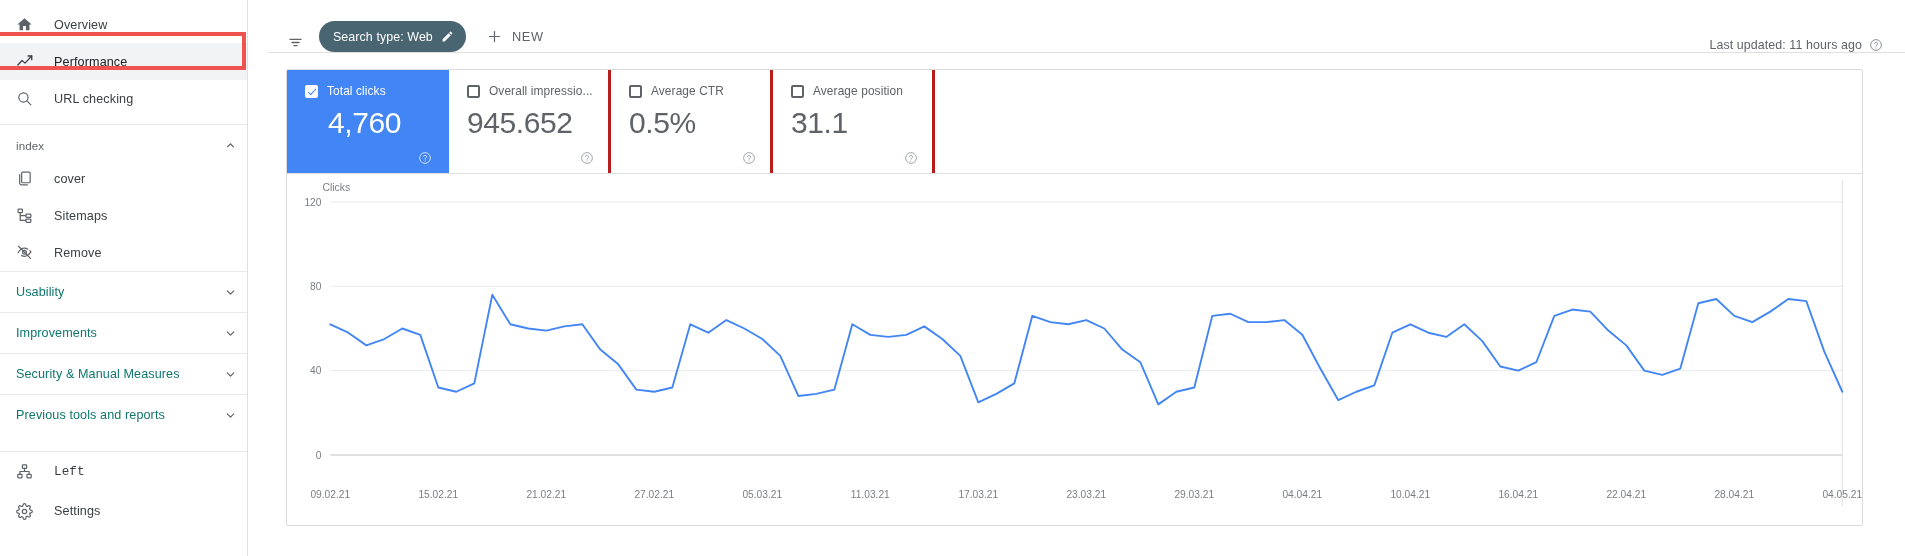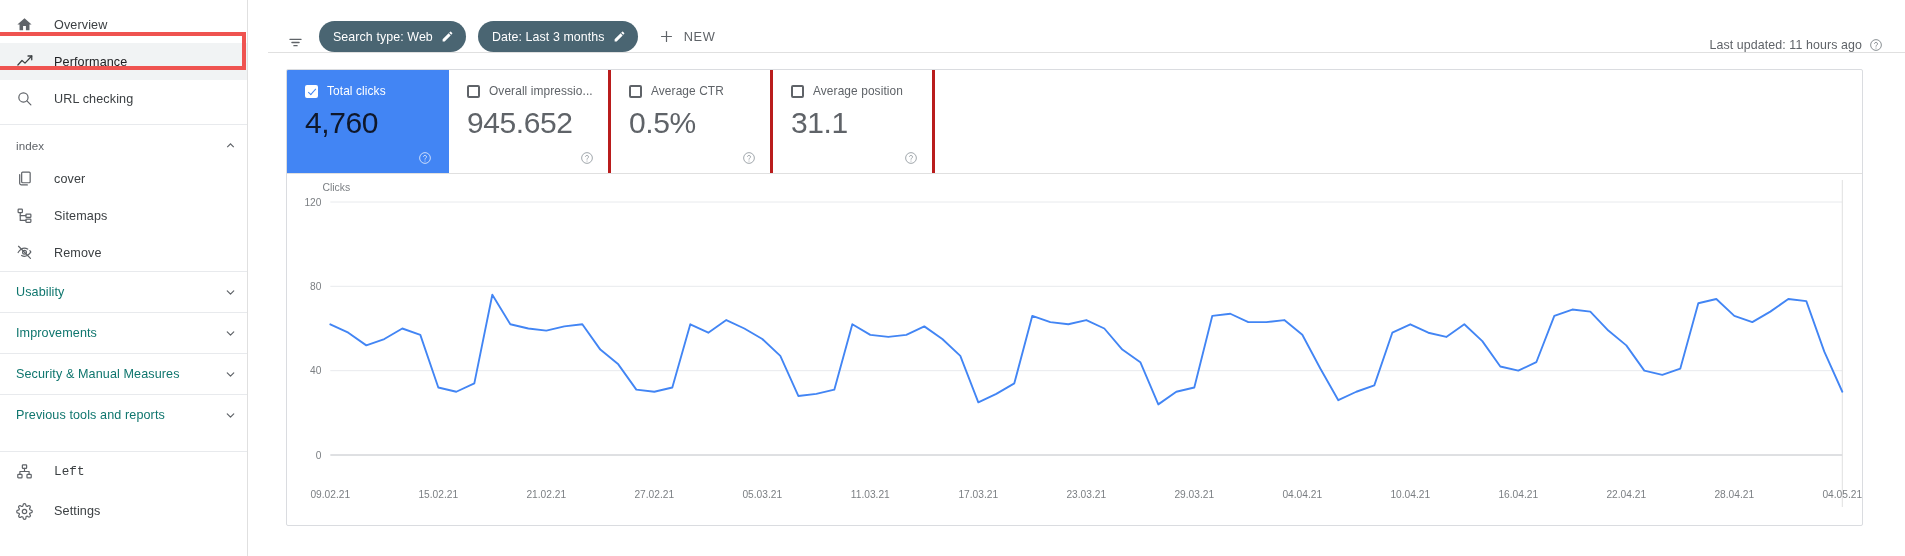--- a/index.html
+++ b/index.html
@@ -195,21 +195,21 @@
   }
   .metric.active .m-label { color:#fff; }
   .m-value {
     font-size: 30px;
     color: #5f6368;
     margin-top: 6px;
     letter-spacing: -.4px;
     font-weight: 400;
     line-height: 38px;
   }
-  .metric.active .m-value { color:#0f172a; }
+  .metric.active .m-value { color:#ffffff;margin-left:23px; }
   .m-help {
     position: absolute;
     right: 14px; bottom: 8px;
     color: #9aa0a6;
     display:flex;
   }
   .metric.active .m-help { color:#d6e4fd; }
 
   
   .chartwrap { position:relative; height: 352px; }
@@ -378,28 +378,20 @@
 
       <div class="chip">
         <span>Search type: Web</span>
         <span class="pencil">
           <svg width="13" height="13" viewBox="0 0 24 24" fill="currentColor">
               <path d="M3 17.25V21h3.75L17.81 9.94l-3.75-3.75L3 17.25zM20.71 7.04a1 1 0 000-1.41l-2.34-2.34a1 1 0 00-1.41 0l-1.83 1.83 3.75 3.75 1.83-1.83z"></path>
             </svg>
         </span>
       </div>
 
-      <div class="chip">
-        <span>Date: Last 3 months</span>
-        <span class="pencil">
-          <svg width="13" height="13" viewBox="0 0 24 24" fill="currentColor">
-              <path d="M3 17.25V21h3.75L17.81 9.94l-3.75-3.75L3 17.25zM20.71 7.04a1 1 0 000-1.41l-2.34-2.34a1 1 0 00-1.41 0l-1.83 1.83 3.75 3.75 1.83-1.83z"></path>
-            </svg>
-        </span>
-      </div>
 
       <div class="newbtn">
         <span class="plus">
           <svg width="17" height="17" viewBox="0 0 24 24" fill="none" stroke="currentColor" stroke-width="1.7" stroke-linecap="round">
               <line x1="12" y1="5" x2="12" y2="19"></line>
               <line x1="5" y1="12" x2="19" y2="12"></line>
             </svg>
         </span>
         <span>NEW</span>
       </div>

